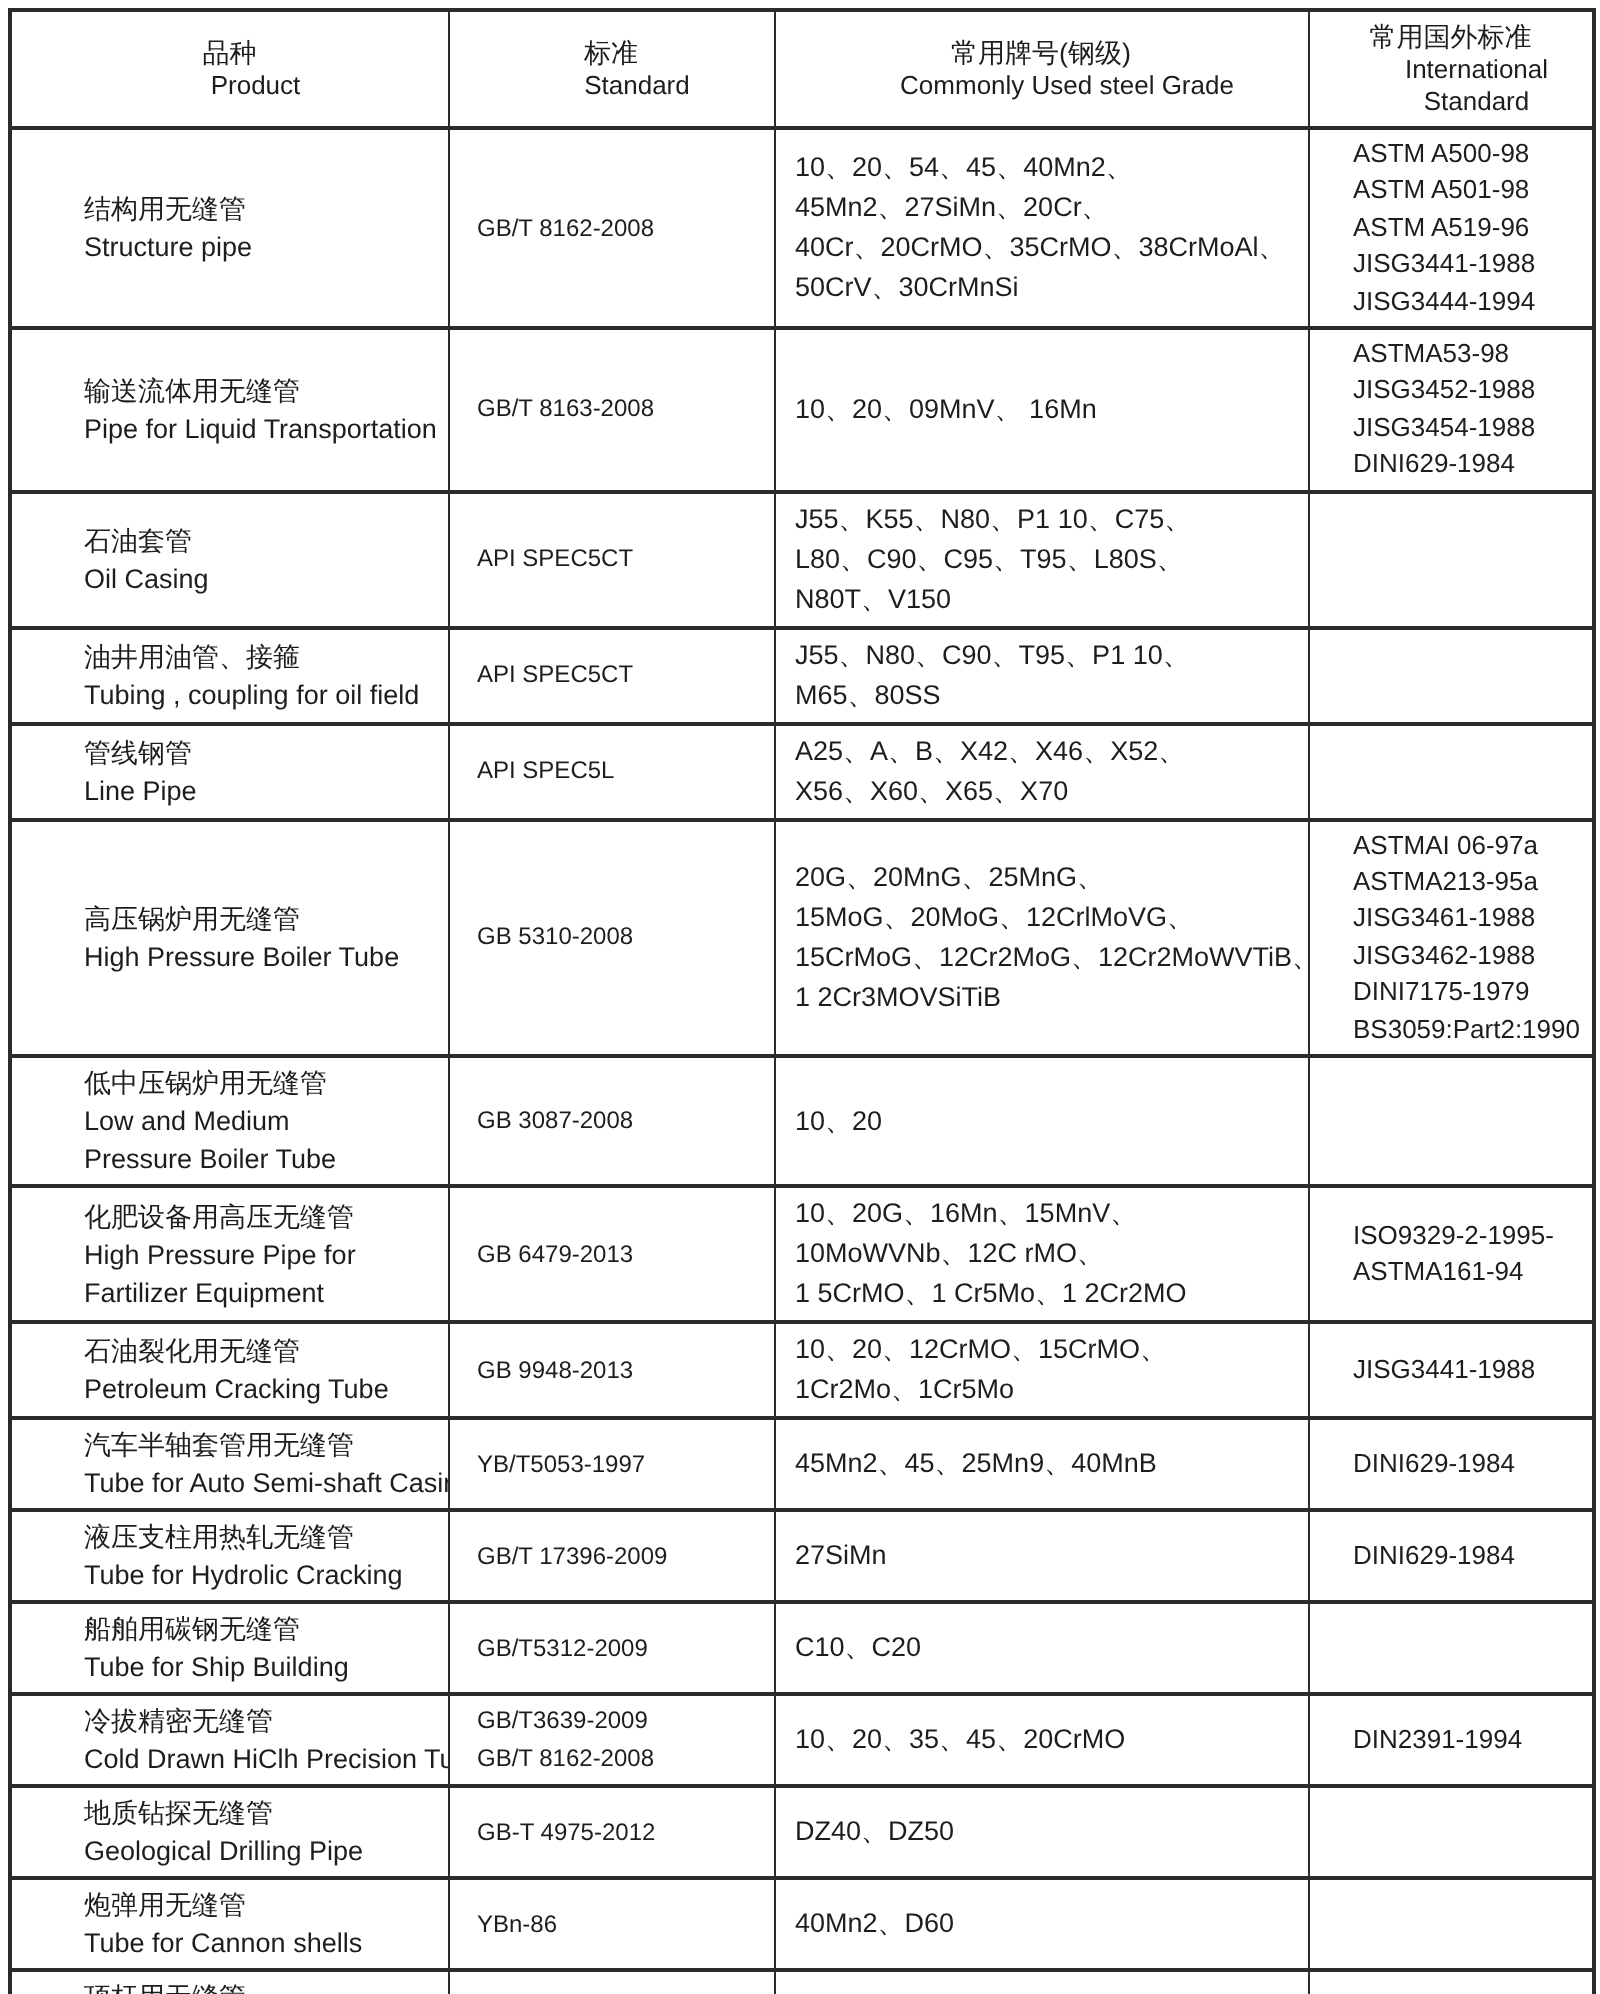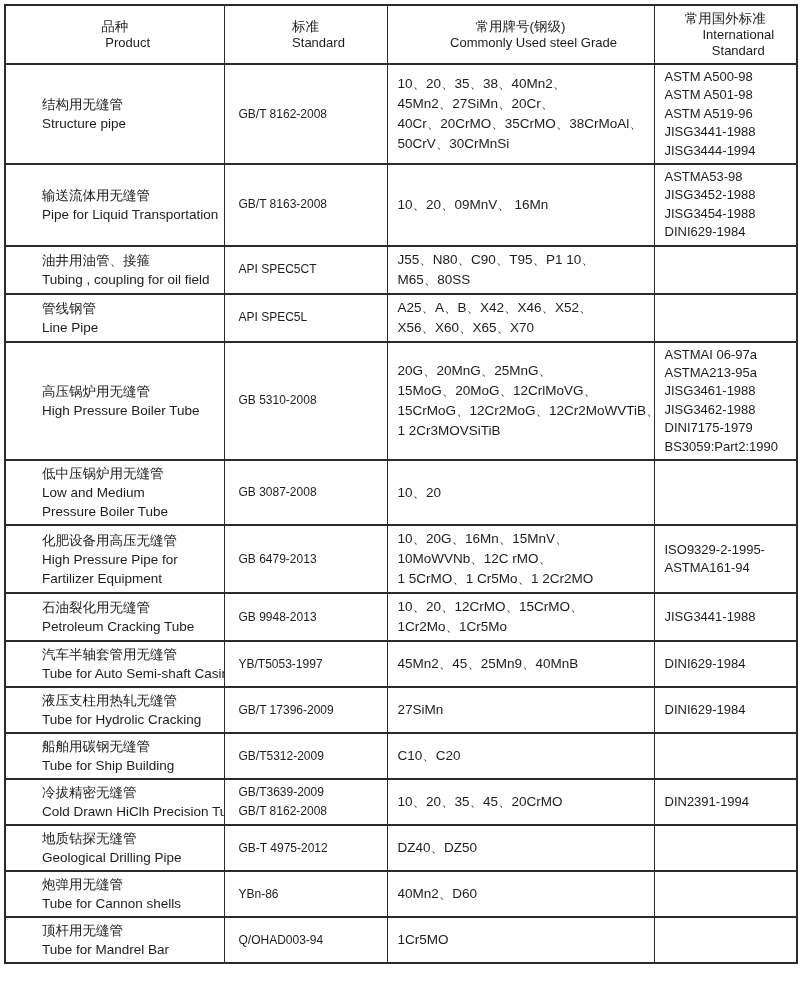--- a/index.html
+++ b/index.html
@@ -36,21 +36,21 @@
     text-align: center;
     padding: 4px 0;
   }
   .hdr-zh { font-size: 13.5px; line-height: 17px; }
   .hdr-en { font-size: 13px;  line-height: 16px; padding-left: 26px; }
 
   
   td.product-cell  { padding-left: 36px; }
   td.standard-cell { padding-left: 14px; }
   td.grades-cell   { padding-left: 10px; }
-  td.intl-cell     { padding-left: 10px; border-radius: 22px; }
+  td.intl-cell     { padding-left: 22px; border-radius: 22px; }
 
   .product-name-zh {
     font-size: 13.5px; line-height: 19px; white-space: nowrap;
   }
   .product-name-en {
     font-size: 13.5px; line-height: 19px; white-space: nowrap;
   }
   .standard-line {
     font-size: 12px; line-height: 19px; white-space: nowrap;
   }
@@ -95,21 +95,21 @@
     <tbody>
         <tr style="height: 92px;">
           <td class="product-cell">
             <div class="product-name-zh">结构用无缝管</div>
             <div class="product-name-en">Structure pipe</div>
           </td>
           <td class="standard-cell">
             <div class="standard-line">GB/T 8162-2008</div>
           </td>
           <td class="grades-cell">
-            <div class="grade-line">10、20、35、38、40Mn2、</div>
+            <div class="grade-line">10、20、54、45、40Mn2、</div>
             <div class="grade-line">45Mn2、27SiMn、20Cr、</div>
             <div class="grade-line">40Cr、20CrMO、35CrMO、38CrMoAl、</div>
             <div class="grade-line">50CrV、30CrMnSi</div>
           </td>
           <td class="intl-cell">
             <div class="intl-line">ASTM A500-98</div>
             <div class="intl-line">ASTM A501-98</div>
             <div class="intl-line">ASTM A519-96</div>
             <div class="intl-line">JISG3441-1988</div>
             <div class="intl-line">JISG3444-1994</div>
@@ -125,20 +125,35 @@
           </td>
           <td class="grades-cell">
             <div class="grade-line">10、20、09MnV、 16Mn</div>
           </td>
           <td class="intl-cell">
             <div class="intl-line">ASTMA53-98</div>
             <div class="intl-line">JISG3452-1988</div>
             <div class="intl-line">JISG3454-1988</div>
             <div class="intl-line">DINI629-1984</div>
           </td>
+        </tr>
+        <tr style="height: 59px;">
+          <td class="product-cell">
+            <div class="product-name-zh">石油套管</div>
+            <div class="product-name-en">Oil Casing</div>
+          </td>
+          <td class="standard-cell">
+            <div class="standard-line">API SPEC5CT</div>
+          </td>
+          <td class="grades-cell">
+            <div class="grade-line">J55、K55、N80、P1 10、C75、</div>
+            <div class="grade-line">L80、C90、C95、T95、L80S、</div>
+            <div class="grade-line">N80T、V150</div>
+          </td>
+          <td class="intl-cell"></td>
         </tr>
         <tr style="height: 48px;">
           <td class="product-cell">
             <div class="product-name-zh">油井用油管、接箍</div>
             <div class="product-name-en">Tubing , coupling for oil field</div>
           </td>
           <td class="standard-cell">
             <div class="standard-line">API SPEC5CT</div>
           </td>
           <td class="grades-cell">

